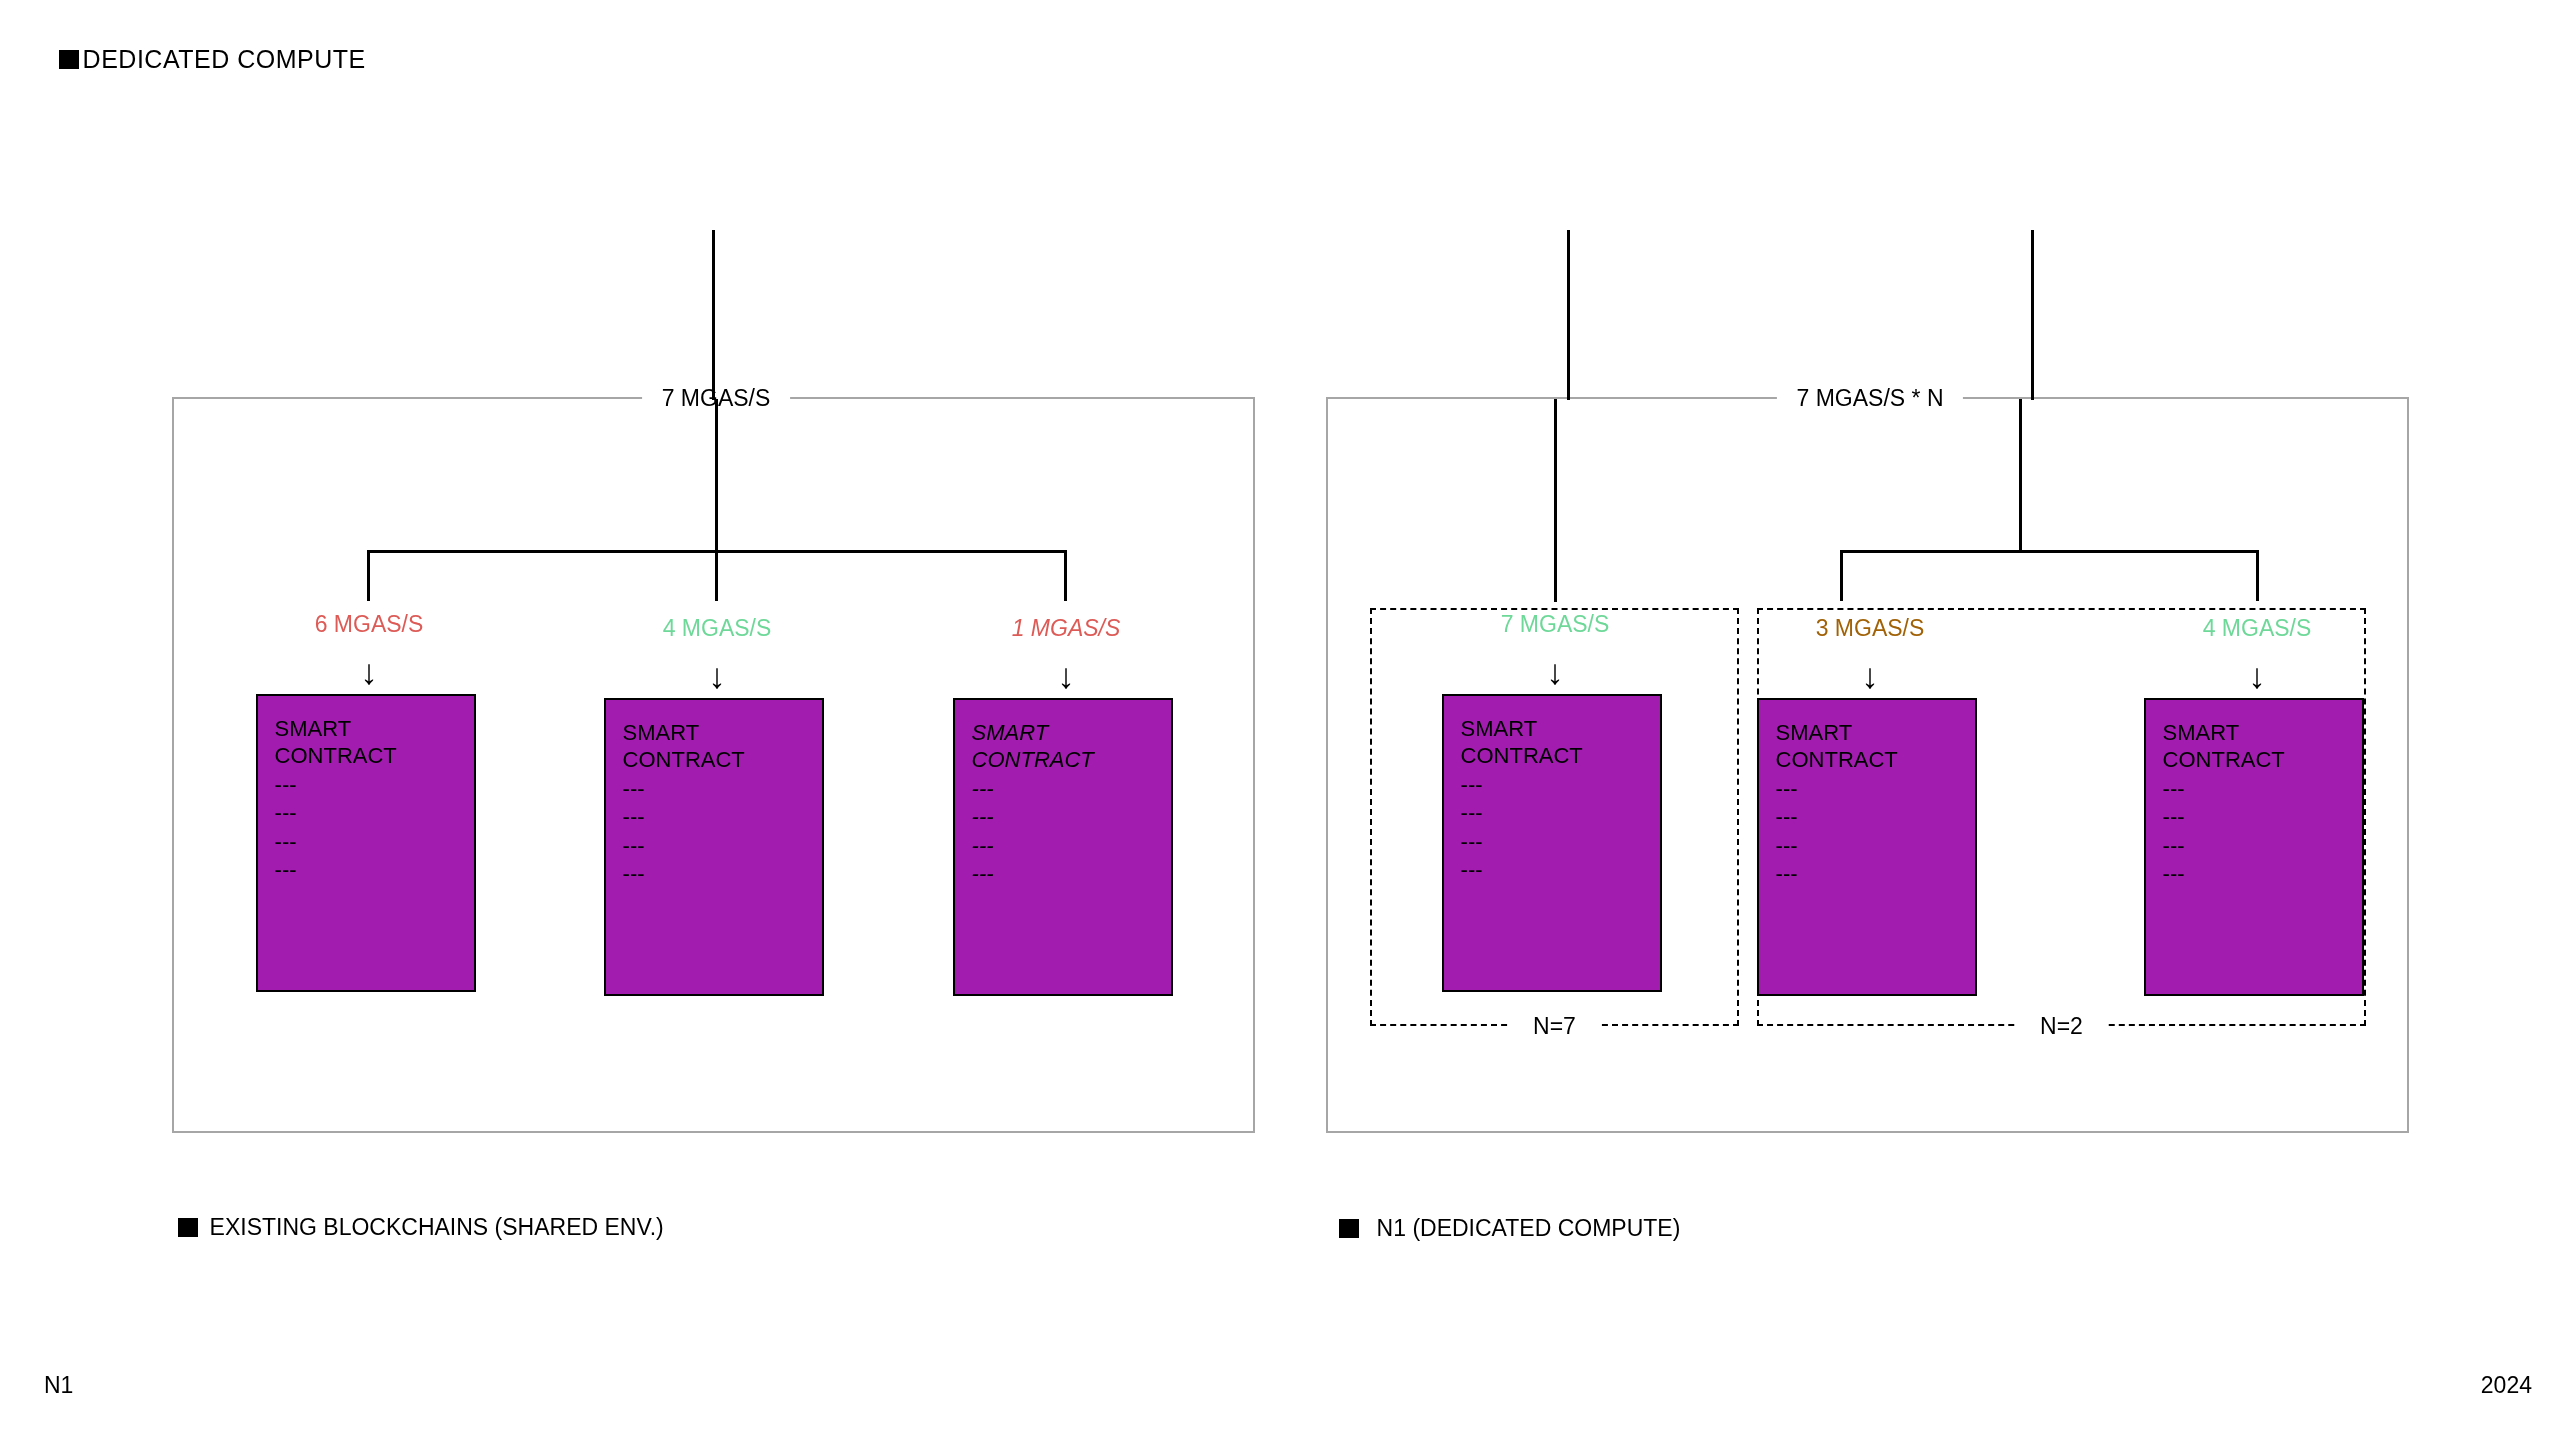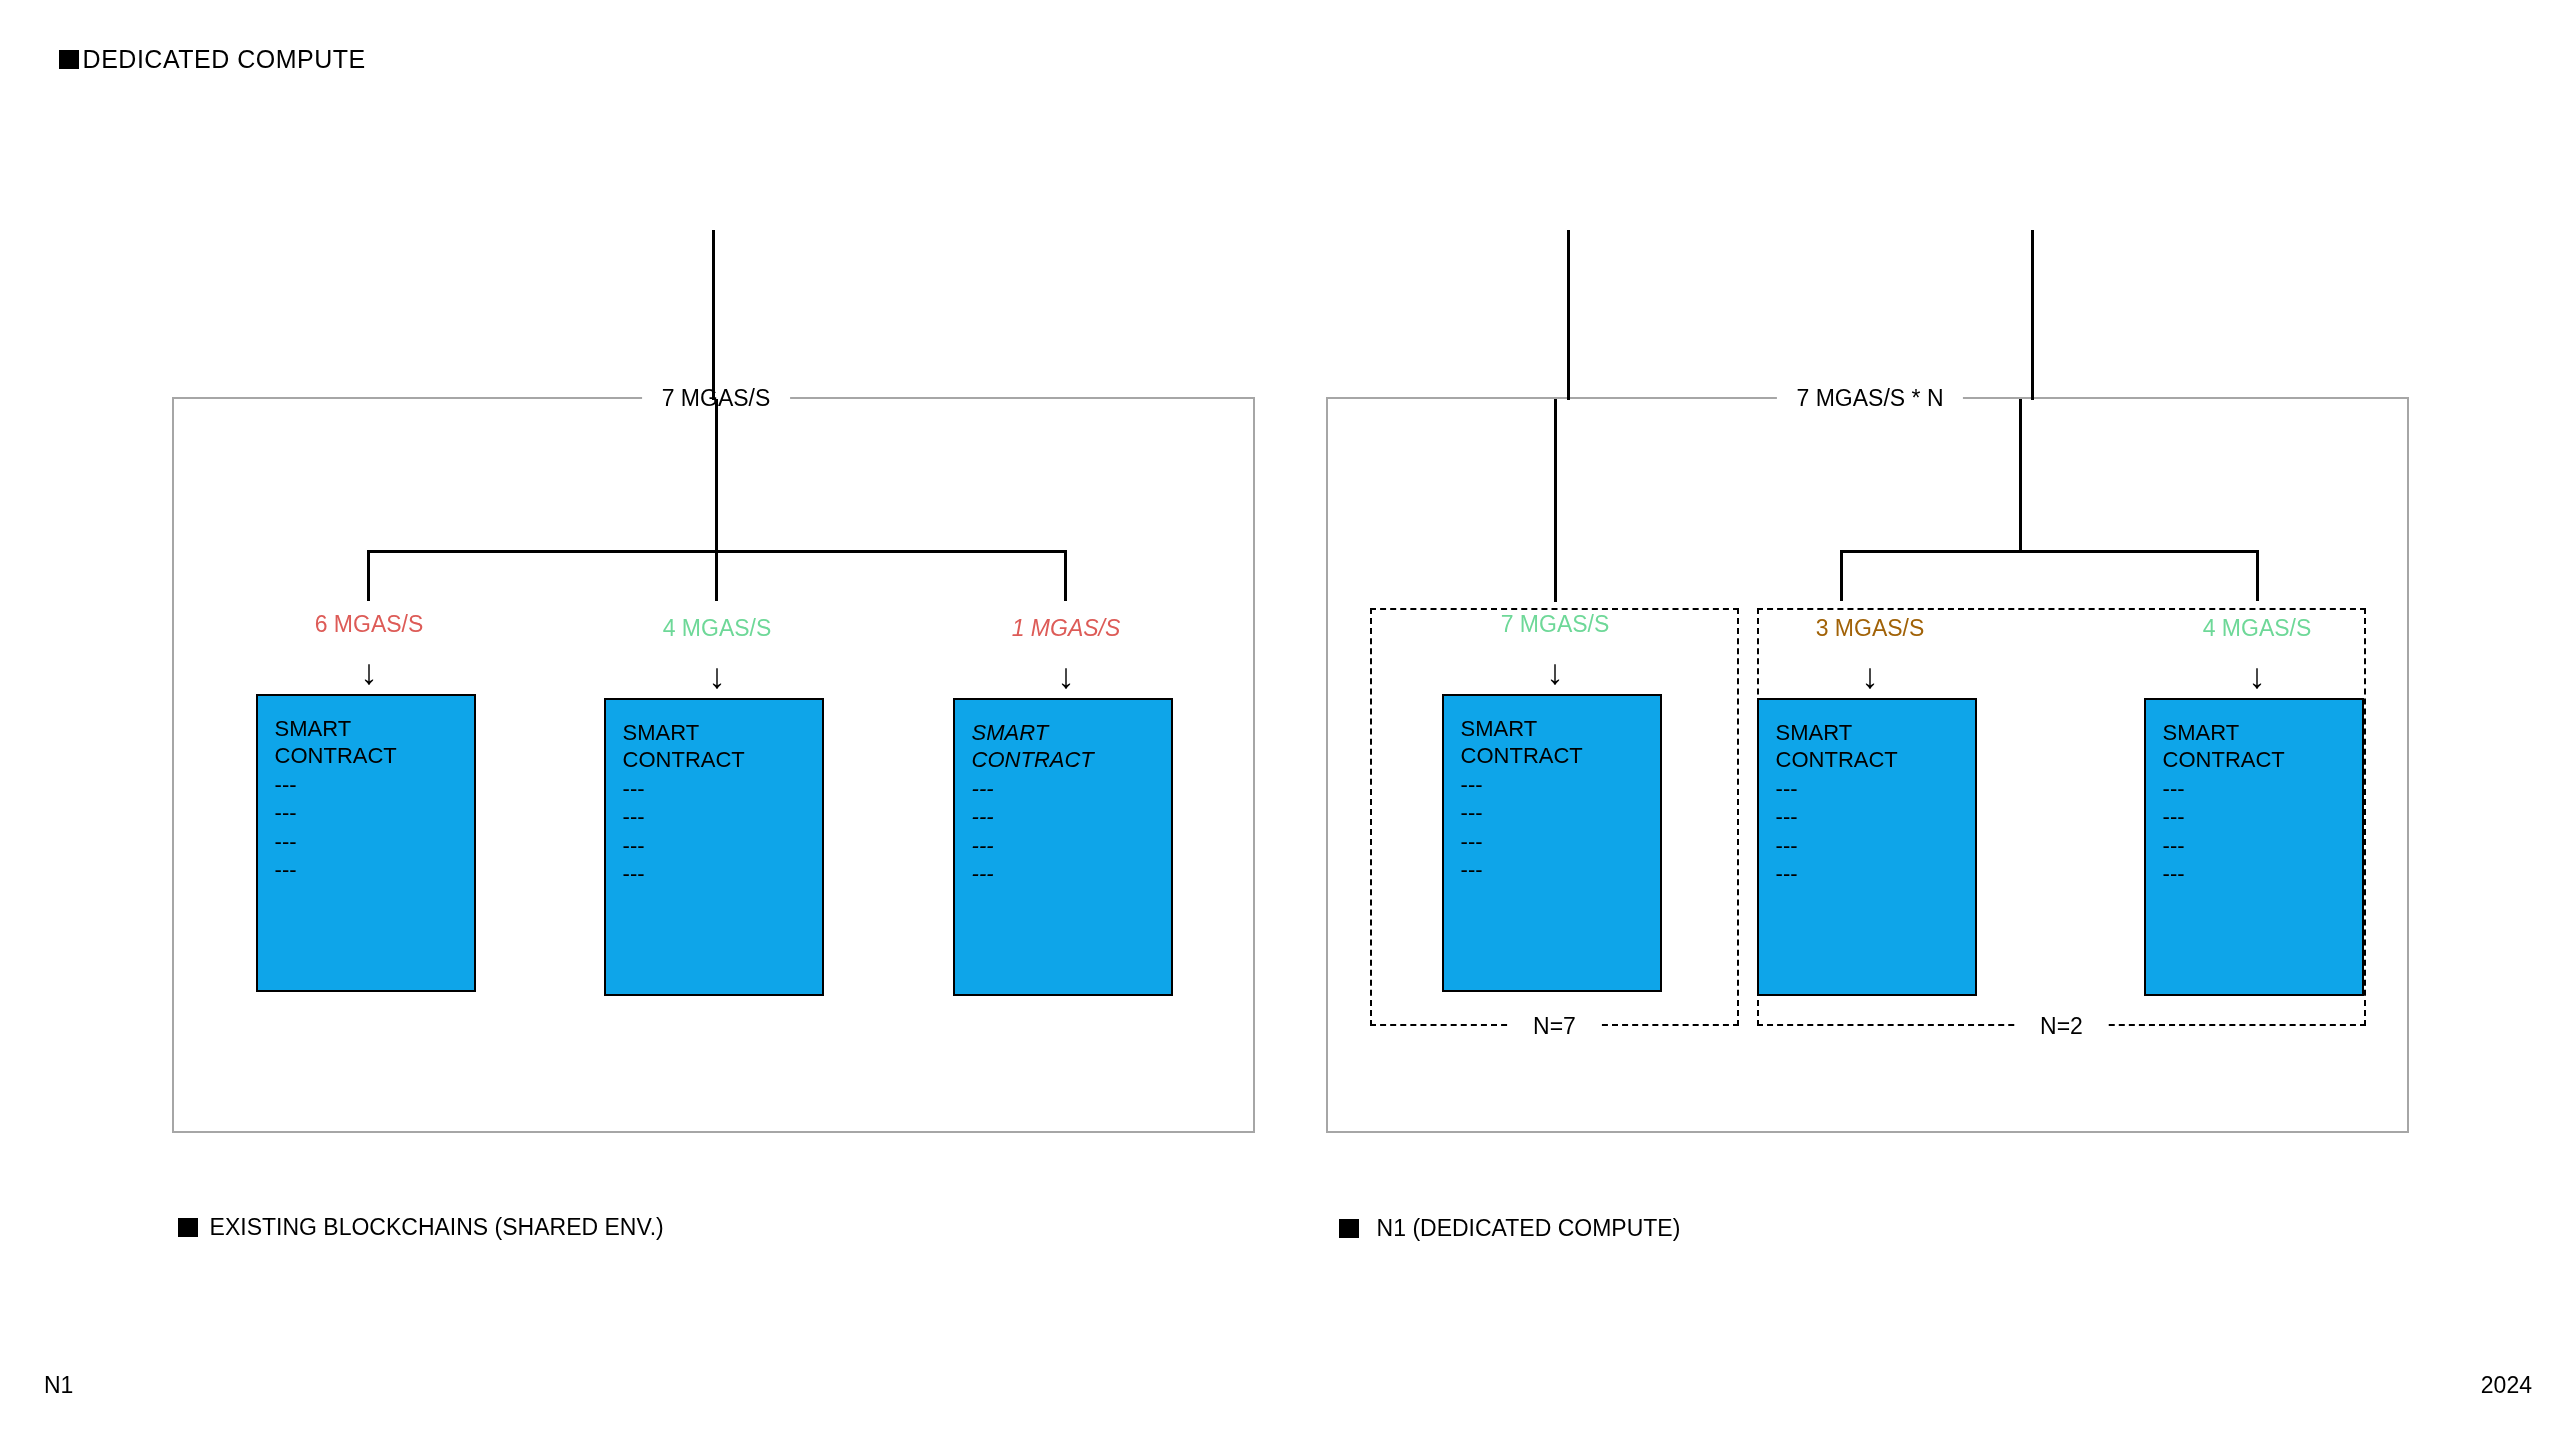--- a/index.html
+++ b/index.html
@@ -105,21 +105,21 @@
     margin-top: 10.5px;
     color: #000000;
   }
 
   .contract-box {
     border: 2.3px solid #000000;
     box-sizing: border-box;
     width: 220px;
     height: 298px;
     padding: 19.6px 0 0 16.6px;
-    background: #0ea5e9;
+    background: #a21caf;
   }
   .contract-title {
     font-size: 22px;
     line-height: 27px;
     white-space: pre-line;
   }
   .contract-dash {
     font-size: 22px;
     line-height: 27px;
     margin-top: 1.5px;

